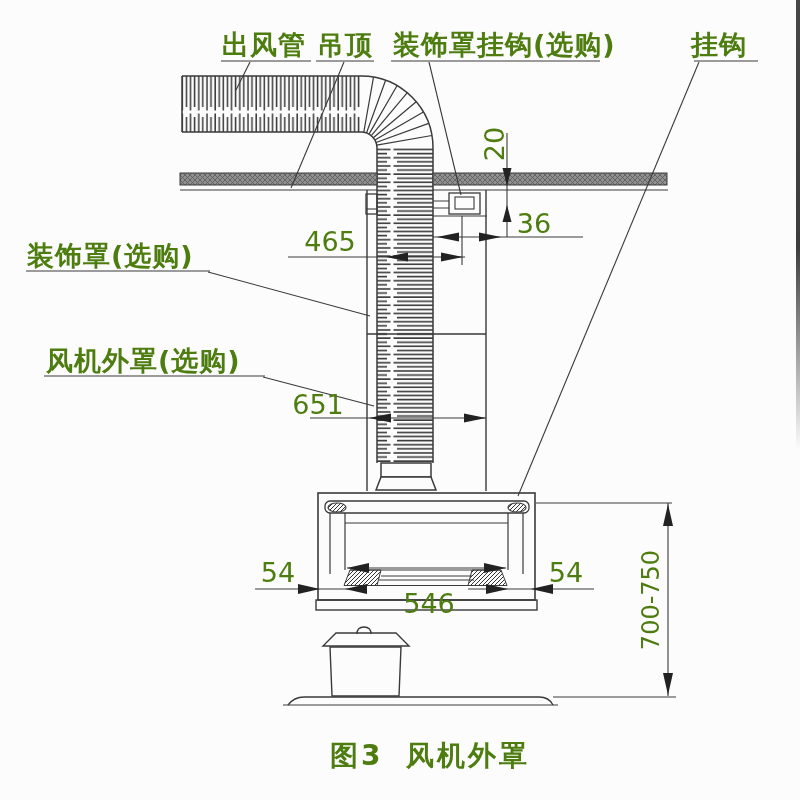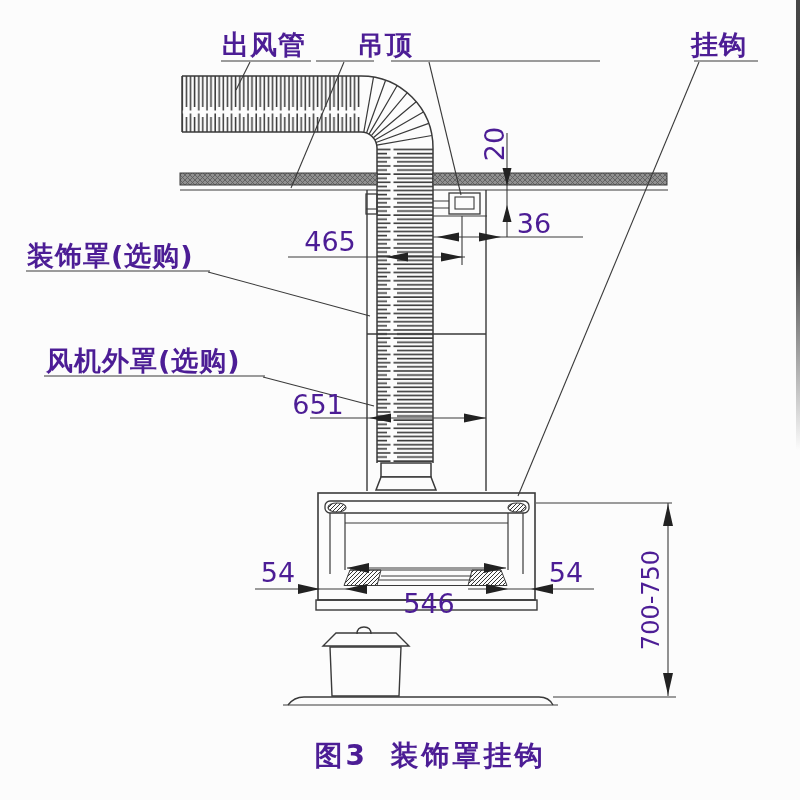--- a/index.html
+++ b/index.html
@@ -1,19 +1,19 @@
 <!DOCTYPE html>
 <html><head>
 <meta charset="utf-8">
 <style>
   html,body{margin:0;padding:0;background:#e8e8e8;}
   .stage{
     position:relative;width:800px;height:800px;background:#fcfcfc;
     font-family:"DejaVu Sans","Liberation Sans",sans-serif;
-    color:#4c1d95;overflow:hidden;
+    color:#4d7c0f;overflow:hidden;
   }
   .stage svg{position:absolute;left:0;top:0;}
   .lbl{
     position:absolute;font-size:27px;font-weight:600;line-height:1.1;
     letter-spacing:1px;white-space:nowrap;
   }
   .dim{
     position:absolute;font-size:27px;font-weight:500;line-height:1;
     white-space:nowrap;transform:translate(-50%,-50%);
   }
@@ -150,31 +150,32 @@
       <path d="M250,62 L236,90"></path>
       <path d="M344,62 L291,188"></path>
       <path d="M429,62 L461,195"></path>
       <path d="M699,62 L518,496"></path>
       <path d="M208,272 L370,316"></path>
       <path d="M263,377 L374,406"></path>
     </g>
   </svg>
 
   <div class="lbl" style="left:222px;top:30px;">出风管</div>
-  <div class="lbl" style="left:317px;top:30px;margin-left:40px;">吊顶</div>
+  <div class="lbl" style="left:317px;top:30px;">吊顶</div>
+  <div class="lbl" style="left:393px;top:30px;">装饰罩挂钩(选购)</div>
   <div class="lbl" style="left:691px;top:30px;">挂钩</div>
 
   <div class="lbl" style="left:27px;top:241px;">装饰罩(选购)</div>
   <div class="lbl" style="left:46px;top:346px;">风机外罩(选购)</div>
 
   <div class="dim rot" style="left:494px;top:144px;">20</div>
   <div class="dim" style="left:534px;top:223px;">36</div>
   <div class="dim" style="left:330px;top:241px;">465</div>
   <div class="dim" style="left:318px;top:404px;">651</div>
   <div class="dim" style="left:429px;top:555px;margin-top:48px;">546</div>
   <div class="dim" style="left:278px;top:572px;">54</div>
   <div class="dim" style="left:566px;top:572px;">54</div>
   <div class="dim rot small" style="left:651px;top:600px;">700-750</div>
 
-  <div class="caption" style="left:430px;top:737px;">图3 装饰罩挂钩</div>
+  <div class="caption" style="left:430px;top:737px;">图3 风机外罩</div>
 
   <div class="edge-shadow"></div>
 </div>
 
 </body></html>

